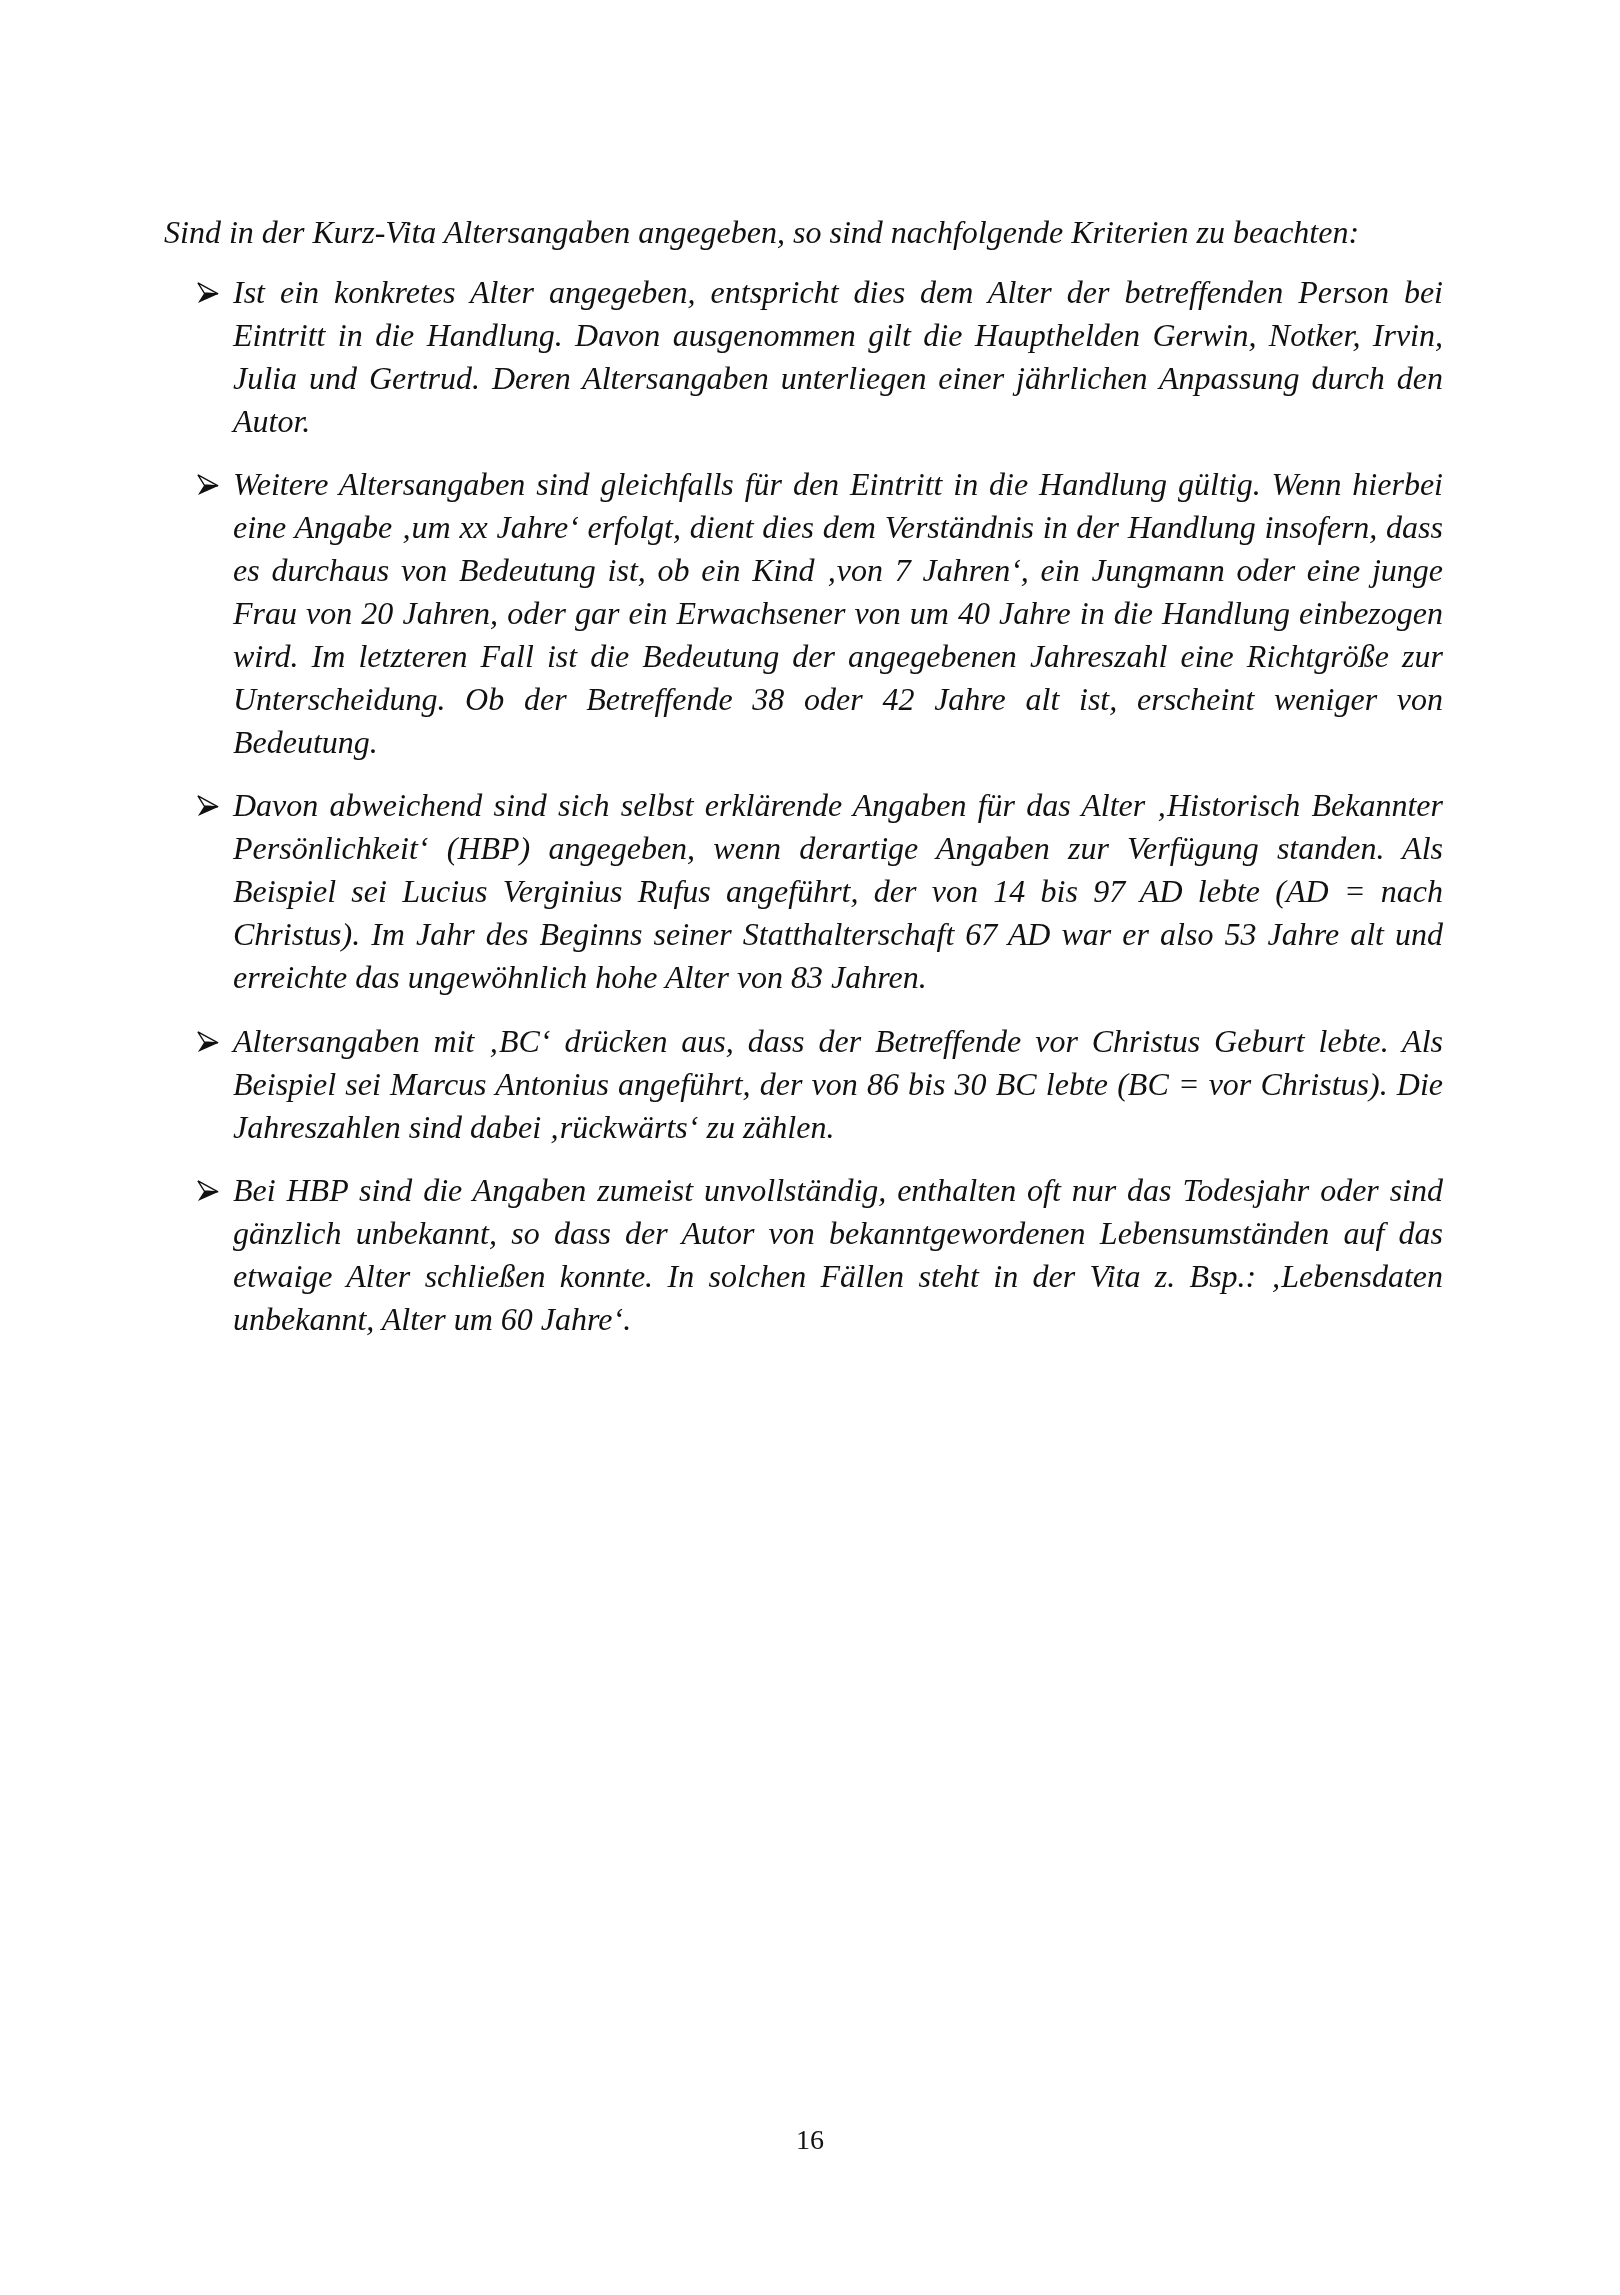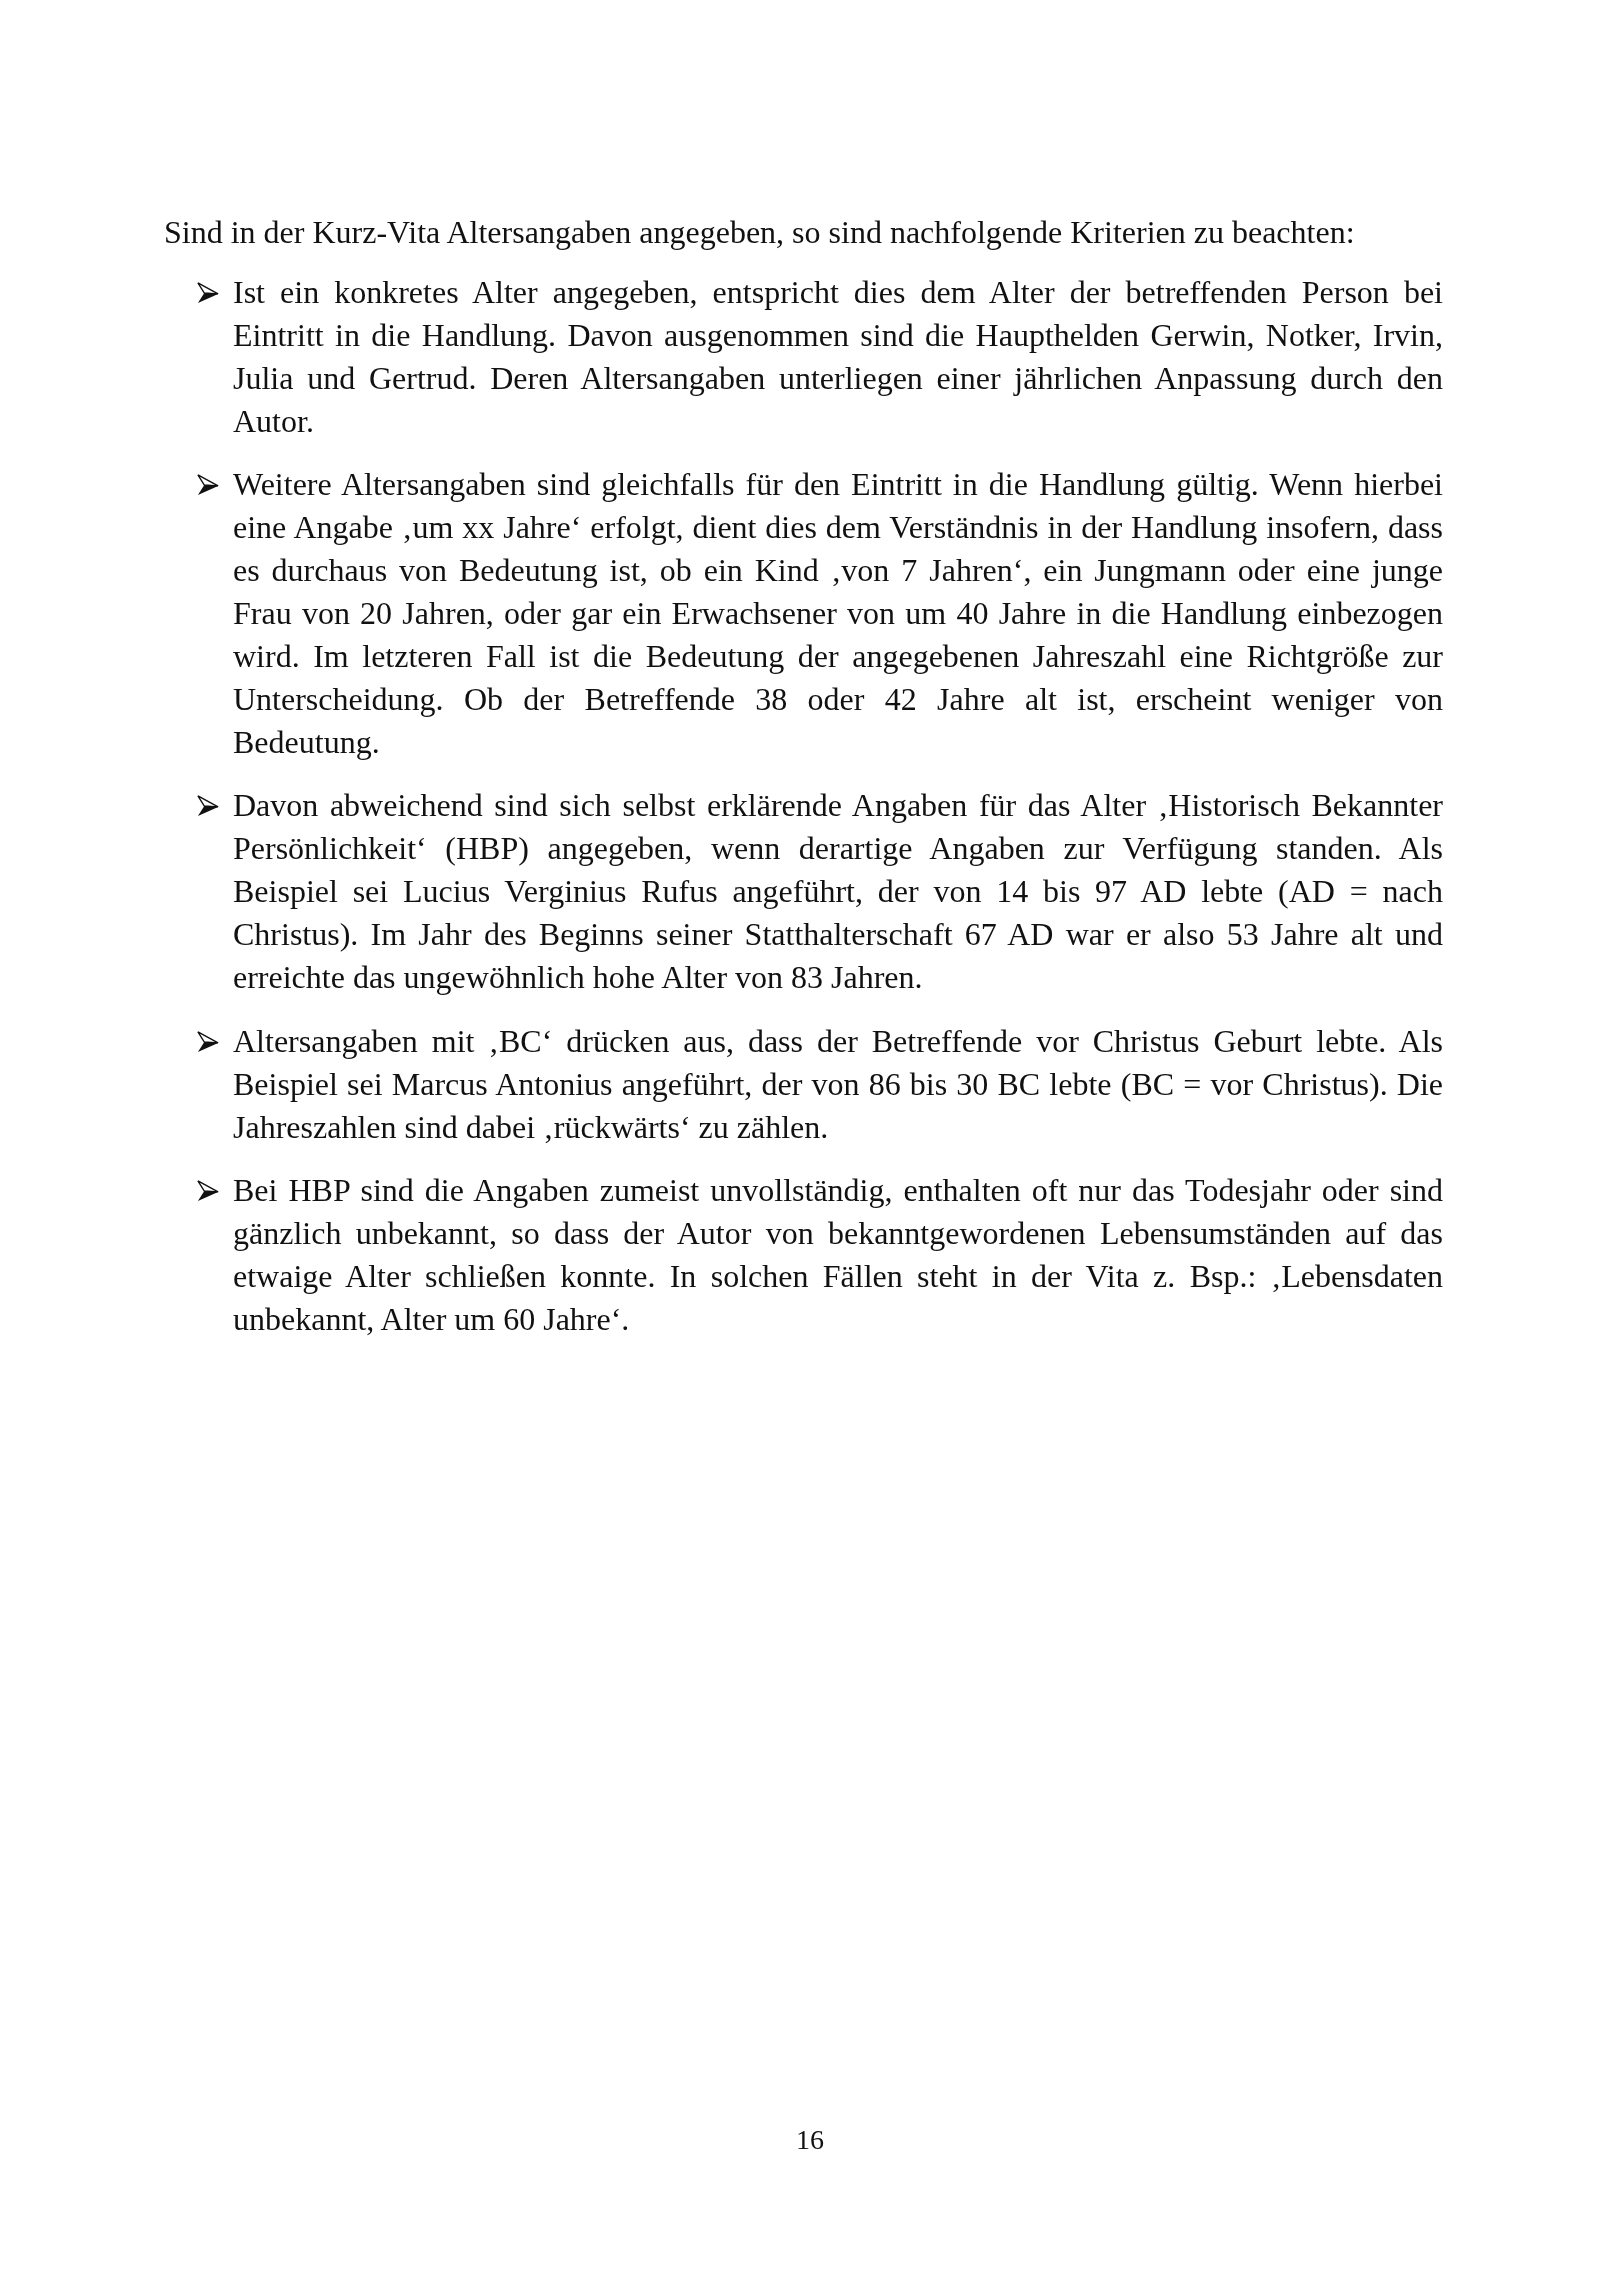--- a/index.html
+++ b/index.html
@@ -1,20 +1,20 @@
 <!DOCTYPE html>
 <html style="font-size:7.4px"><head>
 <meta charset="utf-8">
 <style>
   html, body { margin:0; padding:0; background:#ffffff; }
   body { width:1620px; height:2295px; position:relative; overflow:hidden; }
   .page {
     position:absolute; left:164px; top:211px; width:1279px;
     font-family:"Liberation Serif","DejaVu Serif",serif;
-    font-size:32px; line-height:43px; color:#111111;
+    font-size:32px; line-height:43px; color:#111111;font-style:italic;
   }
   .intro { text-align:justify; margin:0 0 16.7px 0; }
   .bullets { list-style:none; margin:0; padding:0; }
   .bullet-item { position:relative; padding-left:69px; margin:0 0 20.4px 0; text-align:justify; }
   .bullet-icon { position:absolute; left:33px; top:11px; width:22px; height:22px; }
   .bullet-text { display:block; }
   .page-number {
     position:absolute; left:0; width:1620px; top:2124px; text-align:center;
     font-family:"Liberation Serif","DejaVu Serif",serif; font-size:28px; color:#111111;
   }
@@ -23,21 +23,21 @@
 <body>
 
 <div class="page">
   <p class="intro">Sind in der Kurz-Vita Altersangaben angegeben, so sind nachfolgende Kriterien zu beachten:</p>
   <ul class="bullets">
     <li class="bullet-item">
       <svg class="bullet-icon" viewBox="0 0 48 48">
           <polygon points="2,2 46,26 16,24" fill="#fff" stroke="#111" stroke-width="3"></polygon>
           <polygon points="16,24 46,26 2,46" fill="#111"></polygon>
         </svg>
-      <span class="bullet-text">Ist ein konkretes Alter angegeben, entspricht dies dem Alter der betreffenden Person bei Eintritt in die Handlung. Davon ausgenommen sind die Haupthelden Gerwin, Notker, Irvin, Julia und Gertrud. Deren Altersangaben unterliegen einer jährlichen Anpassung durch den Autor.</span>
+      <span class="bullet-text">Ist ein konkretes Alter angegeben, entspricht dies dem Alter der betreffenden Person bei Eintritt in die Handlung. Davon ausgenommen gilt die Haupthelden Gerwin, Notker, Irvin, Julia und Gertrud. Deren Altersangaben unterliegen einer jährlichen Anpassung durch den Autor.</span>
     </li>
     <li class="bullet-item">
       <svg class="bullet-icon" viewBox="0 0 48 48">
           <polygon points="2,2 46,26 16,24" fill="#fff" stroke="#111" stroke-width="3"></polygon>
           <polygon points="16,24 46,26 2,46" fill="#111"></polygon>
         </svg>
       <span class="bullet-text">Weitere Altersangaben sind gleichfalls für den Eintritt in die Handlung gültig. Wenn hierbei eine Angabe ‚um xx Jahre‘ erfolgt, dient dies dem Verständnis in der Handlung insofern, dass es durchaus von Bedeutung ist, ob ein Kind ‚von 7 Jahren‘, ein Jungmann oder eine junge Frau von 20 Jahren, oder gar ein Erwachsener von um 40 Jahre in die Handlung einbezogen wird. Im letzteren Fall ist die Bedeutung der angegebenen Jahreszahl eine Richtgröße zur Unterscheidung. Ob der Betreffende 38 oder 42 Jahre alt ist, erscheint weniger von Bedeutung.</span>
     </li>
     <li class="bullet-item">
       <svg class="bullet-icon" viewBox="0 0 48 48">

